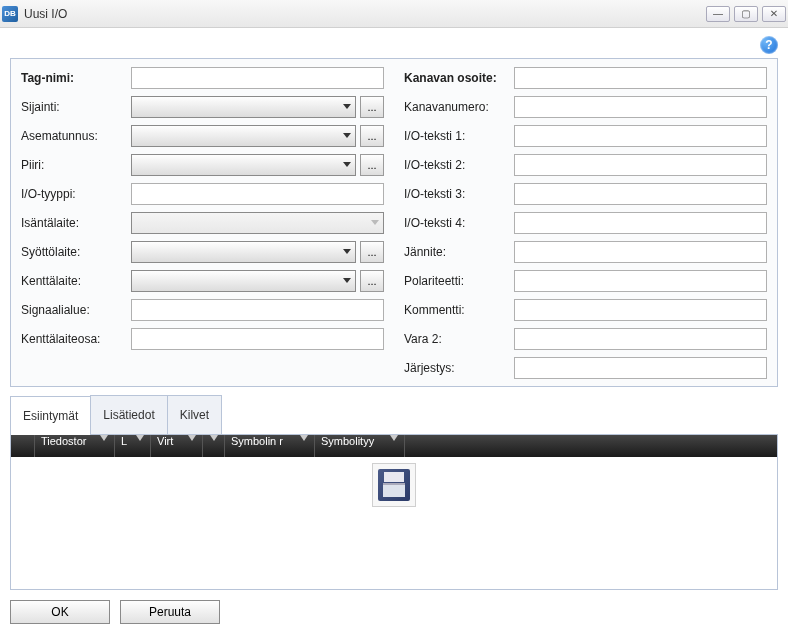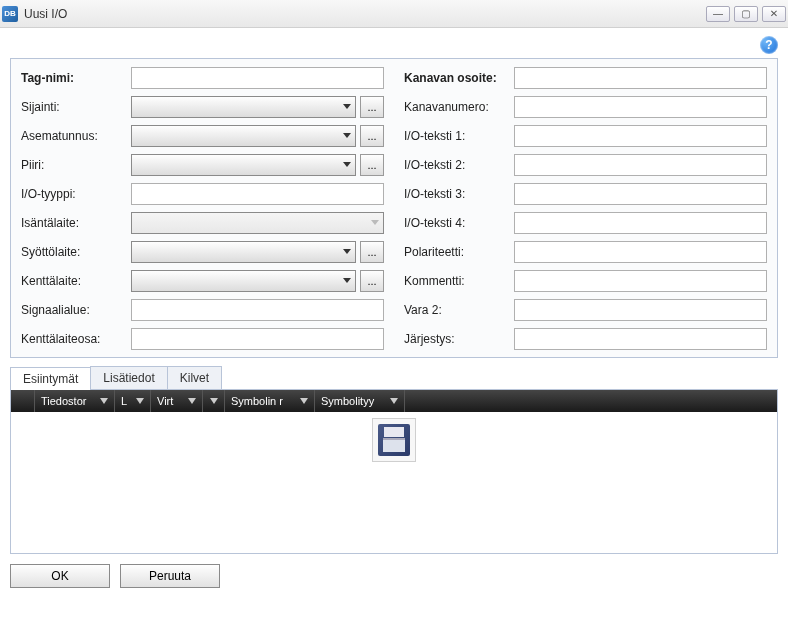--- a/index.html
+++ b/index.html
@@ -122,21 +122,21 @@
   background: linear-gradient(to bottom, #fefefe, #dedede);
   display: flex; align-items: center; justify-content: center;
   font-size: 11px;
   cursor: pointer;
 }
 .tabs-row {
   display: flex;
   margin-top: 8px;
 }
 .tab {
-  padding: 4px 12px;
+  padding: 12px 12px;
   border: 1px solid #b8c4d8;
   border-bottom: none;
   background: #eef1f6;
   color: #333;
   cursor: pointer;
   margin-right: -1px;
 }
 .tab.active {
   background: #fff;
   position: relative;
@@ -152,21 +152,20 @@
 .grid-head {
   height: 22px;
   background: linear-gradient(to bottom, #454545, #1a1a1a);
   display: flex;
   align-items: stretch;
   color: #fff;
   font-size: 11px;
 }
 .grid-head .hcell {
   display: flex;
-  align-items: center;
   padding: 0 6px;
   border-right: 1px solid #555;
   gap: 4px;
 }
 .grid-head .hcell.first { width: 24px; padding: 0; }
 .filter-icon {
   width: 0; height: 0;
   border-left: 4px solid transparent;
   border-right: 4px solid transparent;
   border-top: 6px solid #ccc;
@@ -369,20 +368,26 @@
             </div>
         </div>
 
         <div class="form-row">
           <label>I/O-teksti 4:</label>
           <div class="field">
               <input class="txt" value="" style="">
             </div>
         </div>
 
+        <div class="form-row">
+          <label>Jännite:</label>
+          <div class="field">
+              <input class="txt" value="" style="">
+            </div>
+        </div>
 
         <div class="form-row">
           <label>Polariteetti:</label>
           <div class="field">
               <input class="txt" value="" style="">
             </div>
         </div>
 
         <div class="form-row">
           <label>Kommentti:</label>

